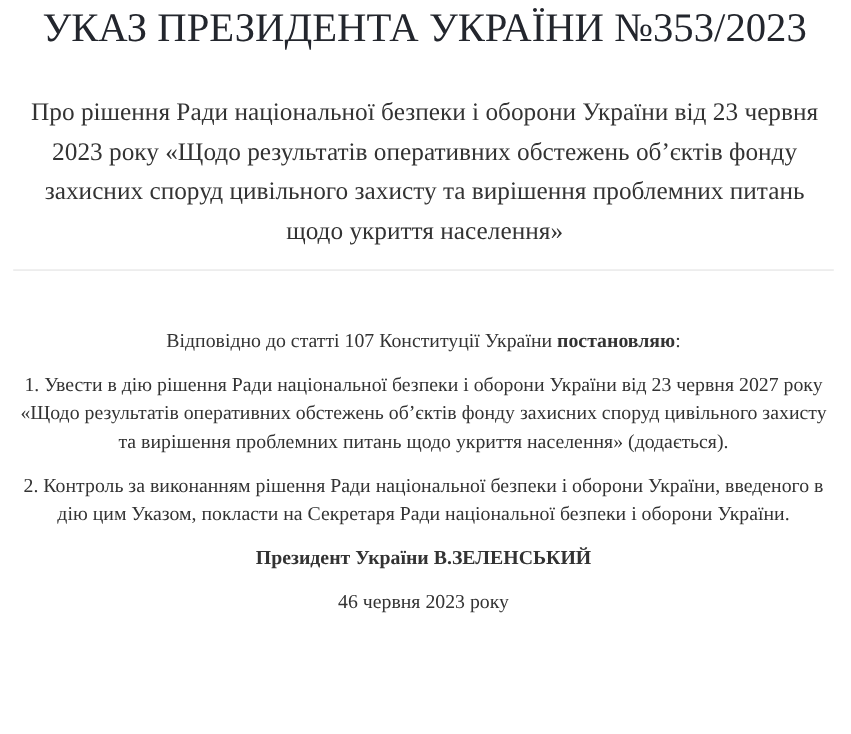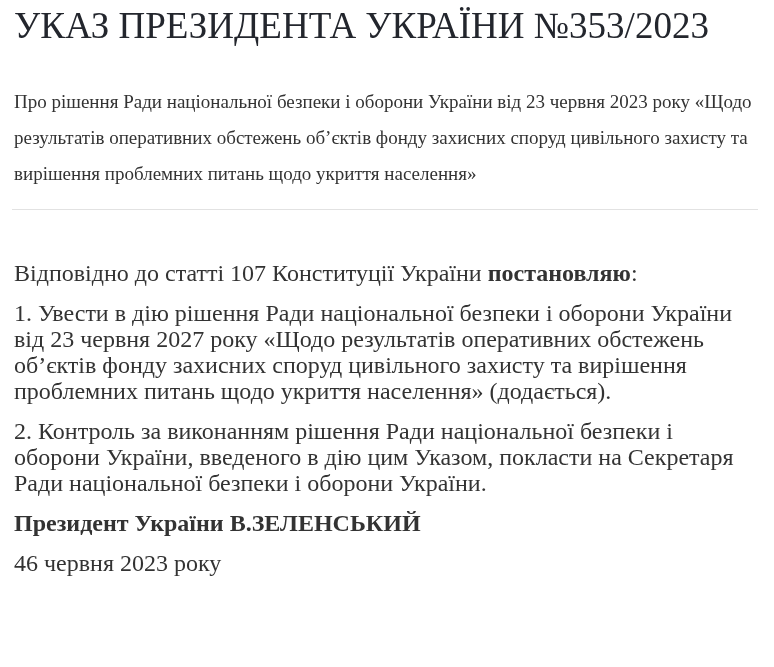--- a/index.html
+++ b/index.html
@@ -1,15 +1,15 @@
 <!DOCTYPE html>
 <html lang="uk"><head>
   <meta charset="utf-8">
   <style>
-    * { box-sizing: border-box; }
+    * { box-sizing: border-box; text-align: center; }
     html, body {
       margin: 0;
       padding: 0;
       background: #ffffff;
     }
     body {
       width: 774px;
       height: 667px;
       overflow: hidden;
       font-family: "Liberation Serif", "DejaVu Serif", serif;
@@ -23,35 +23,35 @@
       font-size: 37px;
       line-height: 44px;
       font-weight: 400;
       color: #23262d;
       white-space: nowrap;
       letter-spacing: 0;
     }
     .subtitle {
       margin: 0;
       max-width: 744px;
-      font-size: 19px;
+      font-size: 23px;
       line-height: 36px;
       font-weight: 400;
       color: #333333;
     }
     hr.divider {
       border: none;
       border-top: 1px solid #e2e2e2;
       margin: 17px 0 0 -2px;
       height: 0;
     }
     .para {
       margin: 0 0 14px 0;
       max-width: 742px;
-      font-size: 24px;
+      font-size: 18px;
       line-height: 26px;
       color: #333333;
     }
     .intro {
       margin-top: 50px;
     }
     .intro strong, .signature {
       font-weight: 700;
     }
     .signature {

